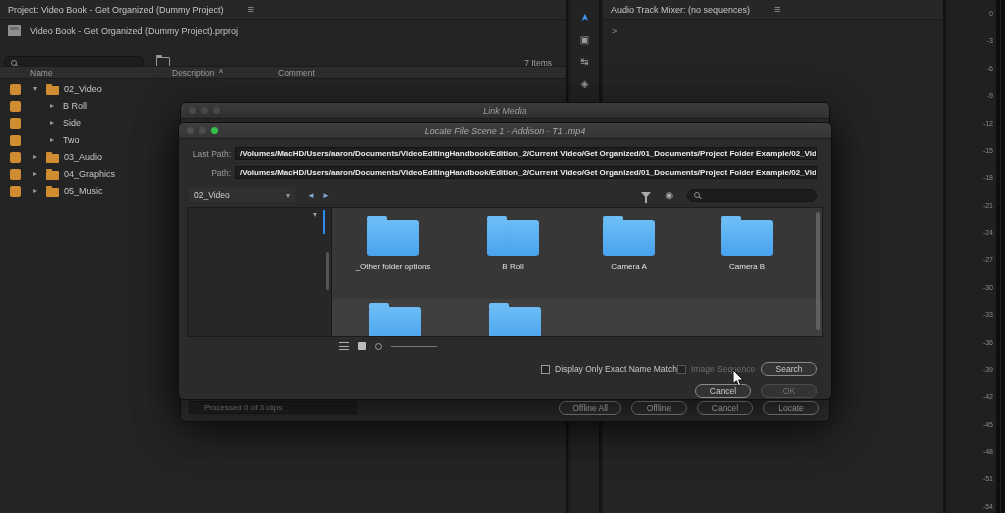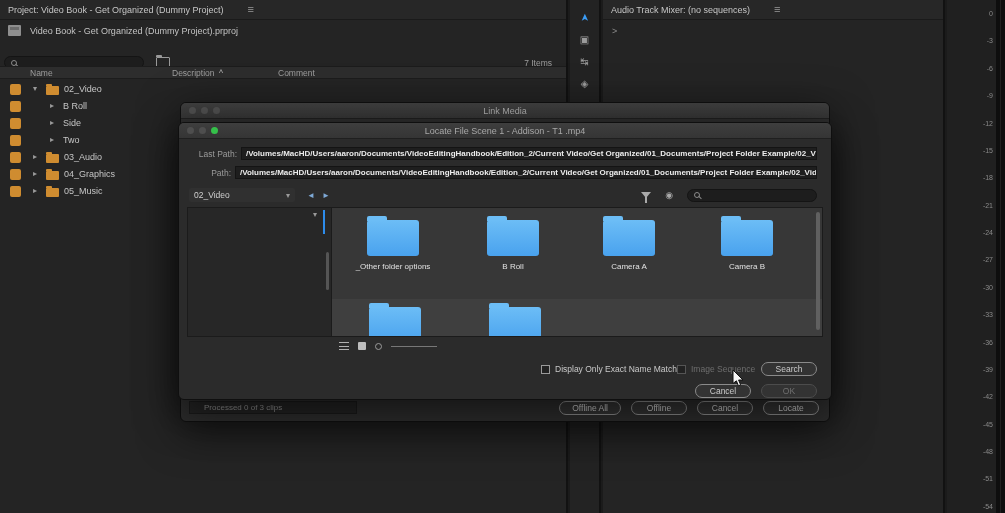--- a/index.html
+++ b/index.html
@@ -70,35 +70,35 @@
   
   #meter { position:absolute; left:947px; top:0; width:58px; height:513px; background:#202020; }
   .ticks { position:absolute; top:10px; bottom:3px; right:12px; display:flex; flex-direction:column;
            justify-content:space-between; align-items:flex-end; font-size:7px; color:#8a8a8a; }
   .mbar { position:absolute; top:0; height:513px; width:4px; background:#0e0e0e; }
   .mbar.b1 { right:5px; } .mbar.b2 { right:0; }
 
   
   .dlg-titlebar { height:16px; background:linear-gradient(#3e3e3e,#353535); border-radius:5px 5px 0 0;
                   position:relative; display:flex; align-items:center; justify-content:center;
-                  font-size:9px; color:#a8a8a8; border-bottom:1px solid #1f1f1f; }
+                  font-size:9px; color:#a8a8a8; border-bottom:1px solid #1f1f1f;font-style:italic; }
   .lights { position:absolute; left:8px; top:4px; display:flex; gap:5px; }
   .light { width:7px; height:7px; border-radius:50%; background:#4e4e4e; }
   .light.green { background:#35c04a; }
 
   #link-dialog { position:absolute; left:180px; top:102px; width:650px; height:320px; background:#2c2c2c;
                  border:1px solid #0f0f0f; border-radius:6px; box-shadow:0 10px 40px rgba(0,0,0,.55); z-index:10; }
   .link-status { position:absolute; left:8px; bottom:7px; width:168px; height:13px; background:#232323;
                  border:1px solid #1a1a1a; color:#8f8f8f; font-size:8px; line-height:11px; padding:0 14px; }
   .link-buttons { position:absolute; right:10px; bottom:6px; display:flex; gap:10px; }
 
   #locate-dialog { position:absolute; left:178px; top:122px; width:654px; height:278px; background:#2b2b2b;
                    border:1px solid #0f0f0f; border-radius:6px; box-shadow:0 12px 40px rgba(0,0,0,.6); z-index:20; }
   .path-row { position:absolute; left:0; right:14px; display:flex; align-items:center; }
-  .path-row.r1 { top:24px;padding-left:6px; } .path-row.r2 { top:43px; }
+  .path-row.r1 { top:24px; } .path-row.r2 { top:43px; }
   .path-label { width:52px; text-align:right; color:#9b9b9b; font-size:8.5px; margin-right:4px; flex:none; }
 
   .loc-toolbar { position:absolute; top:64px; left:10px; right:14px; height:16px; display:flex; align-items:center; }
   .folder-dd { width:106px; height:14px; display:flex; justify-content:space-between; align-items:center;
                padding:0 5px; color:#cfcfcf; font-size:8.5px; background:#303030; border-radius:2px; }
   .folder-dd .caret { color:#999; font-size:8px; }
   .nav-arrows { margin-left:12px; display:flex; gap:7px; color:#7ea9d6; font-size:8px; }
   .loc-spacer { flex:1; }
   .funnel { width:0; height:0; border-left:5px solid transparent; border-right:5px solid transparent;
             border-top:6px solid #aaa; position:relative; margin-right:14px; }

